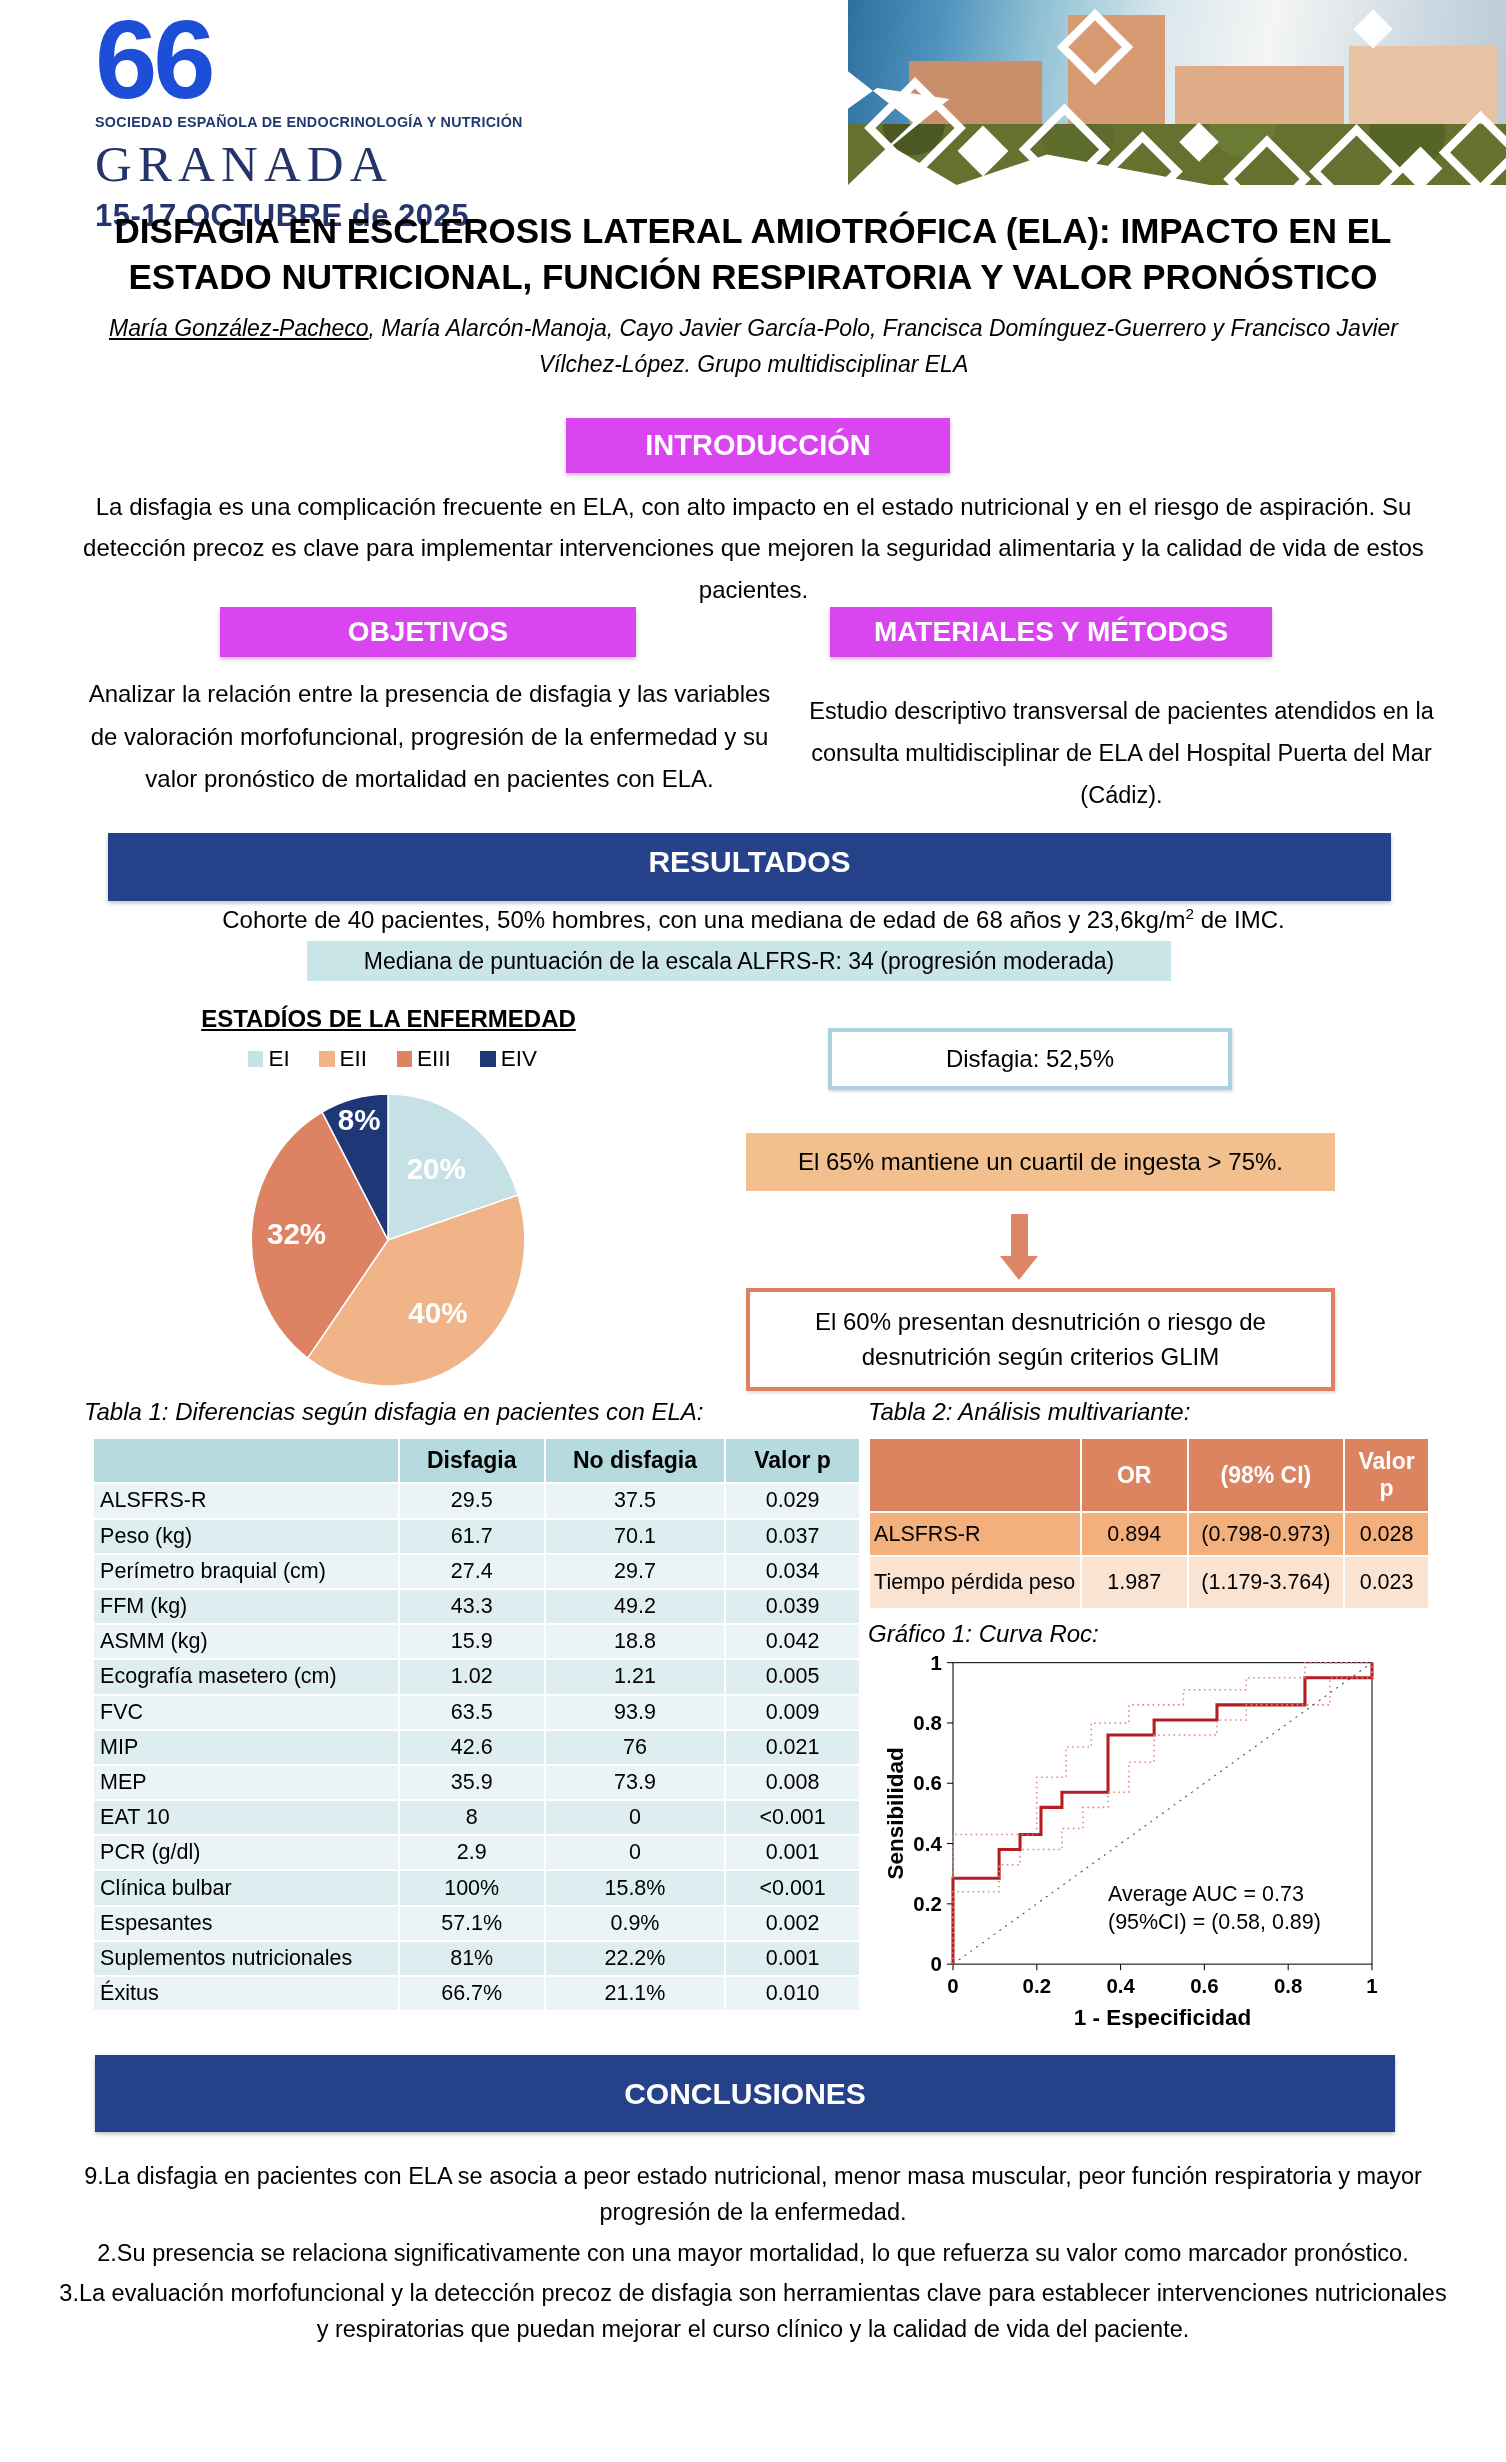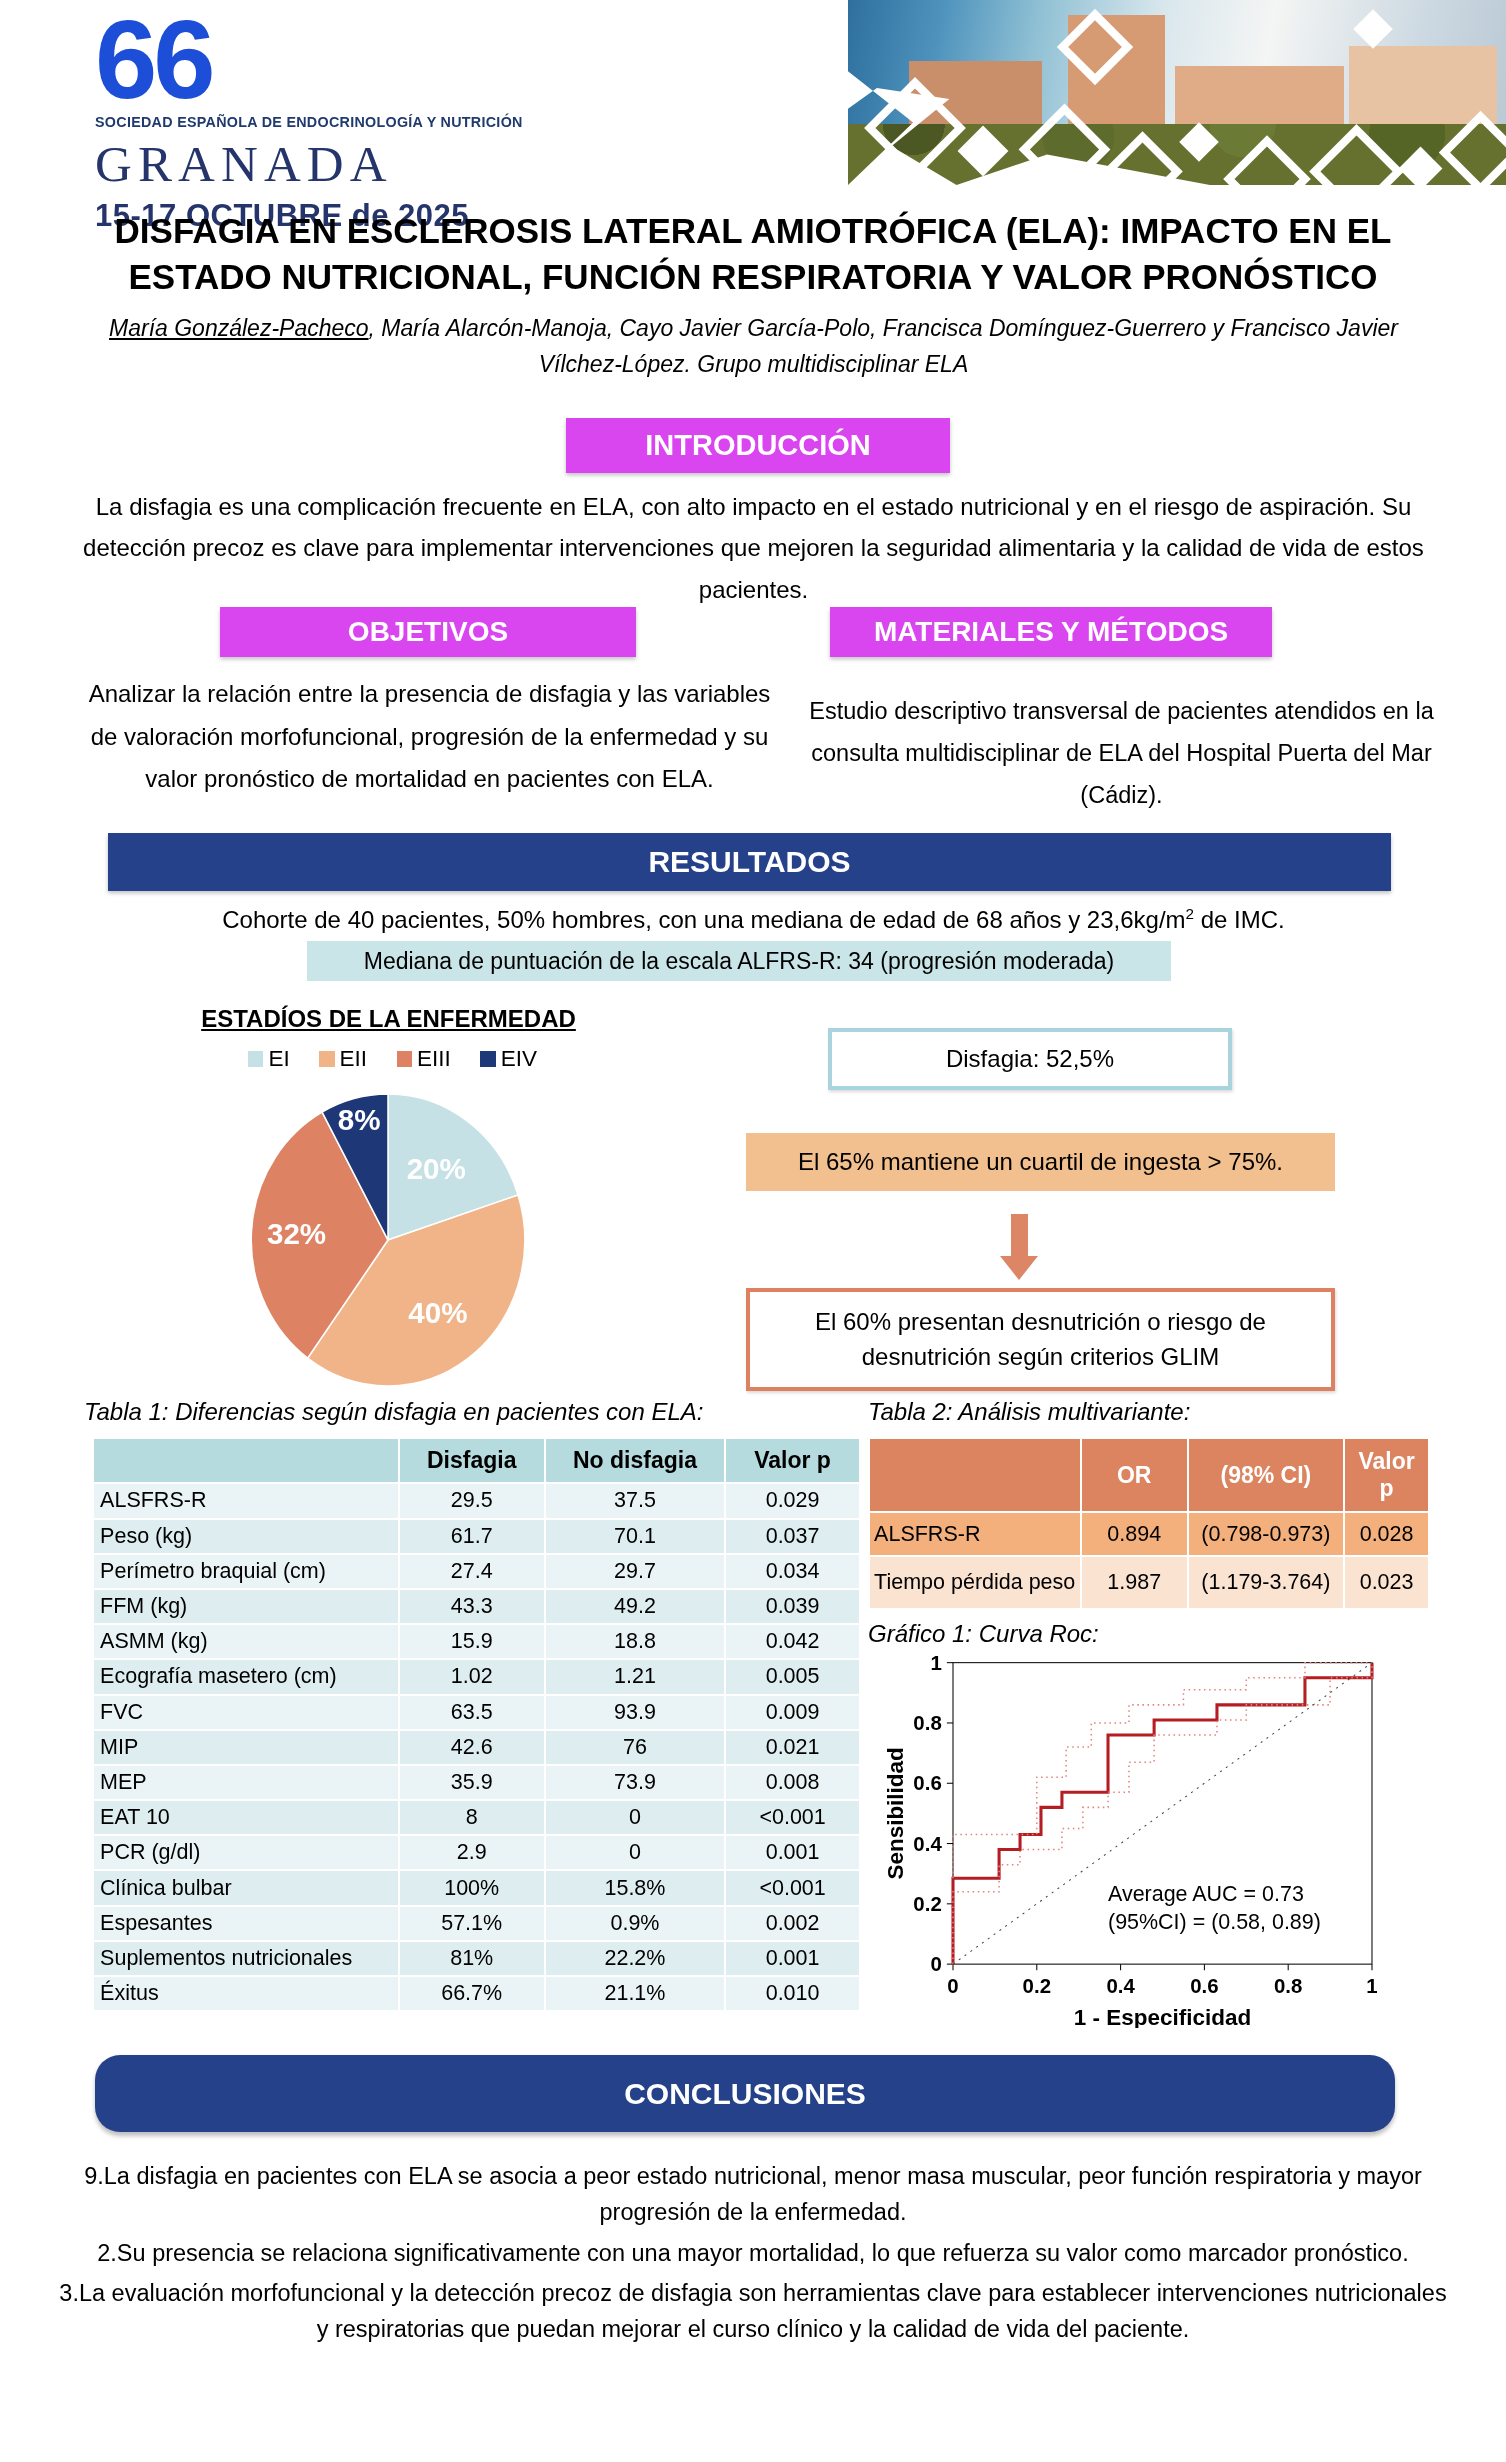--- a/index.html
+++ b/index.html
@@ -40,22 +40,22 @@
   .title{left:0;top:208px;width:1506px;text-align:center;font-size:35px;font-weight:700;line-height:1.32;color:#000;}
   .authors{left:74px;top:311px;width:1359px;text-align:center;font-style:italic;font-size:23px;line-height:1.55;}
   .authors .u{text-decoration:underline;}
 
   
   .badge{background:#d946ef;color:#fff;font-weight:700;text-align:center;box-shadow:0 3.1px 4.1px rgba(0,0,0,.25);}
   .badge-intro{left:566px;top:418px;width:384px;height:55px;font-size:29px;line-height:55px;}
   .badge-obj{left:220px;top:607px;width:416px;height:50px;font-size:28px;line-height:50px;}
   .badge-mat{left:830px;top:607px;width:442px;height:50px;font-size:28px;line-height:50px;}
   .bar{background:#24418a;color:#fff;font-weight:700;text-align:center;box-shadow:0 3.1px 4.1px rgba(0,0,0,.25);}
-  .bar-res{left:108px;top:833px;width:1283px;height:58px;font-size:30px;line-height:58px;}
-  .bar-conc{left:95px;top:2055px;width:1300px;height:77px;font-size:30px;line-height:77px;border-radius:25px;}
+  .bar-res{left:108px;top:833px;width:1283px;height:68px;font-size:30px;line-height:58px;}
+  .bar-conc{left:95px;top:2055px;width:1300px;height:77px;font-size:30px;line-height:77px;}
 
   .intro-text{left:79px;top:486px;width:1349px;text-align:center;font-size:24px;line-height:1.72;}
   .obj-text{left:82px;top:673px;width:695px;text-align:center;font-size:24px;line-height:1.78;}
   .mat-text{left:797px;top:691px;width:649px;text-align:center;font-size:23.5px;line-height:1.78;}
 
   .cohort{left:79px;top:905px;width:1349px;text-align:center;font-size:24px;}
   .cohort sup{font-size:15.3px;}
   .mediana-box{left:307px;top:941px;width:864px;height:40px;background:#c9e5e8;text-align:center;font-size:23px;line-height:40px;}
 
   

